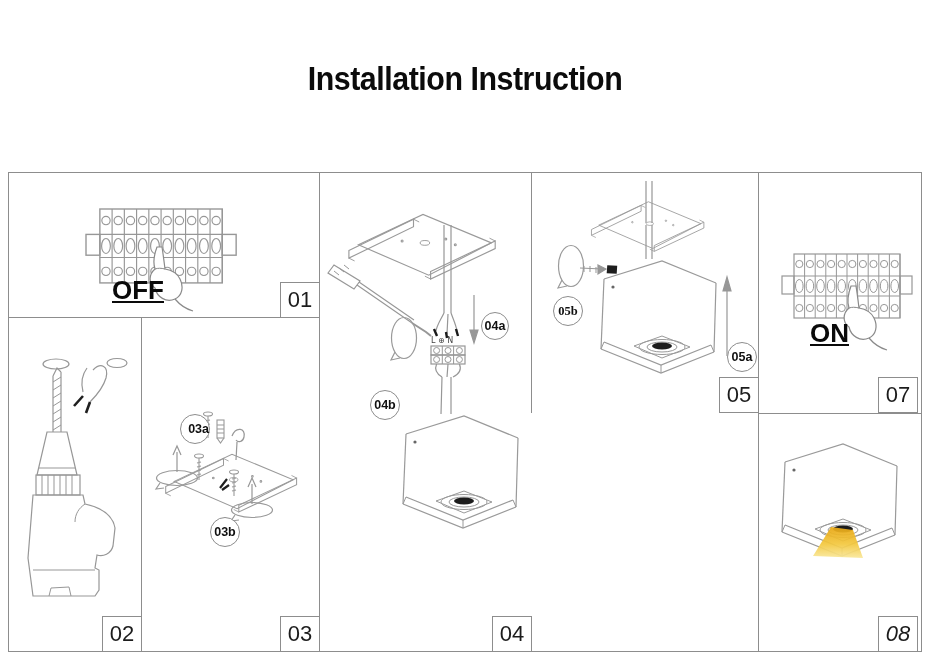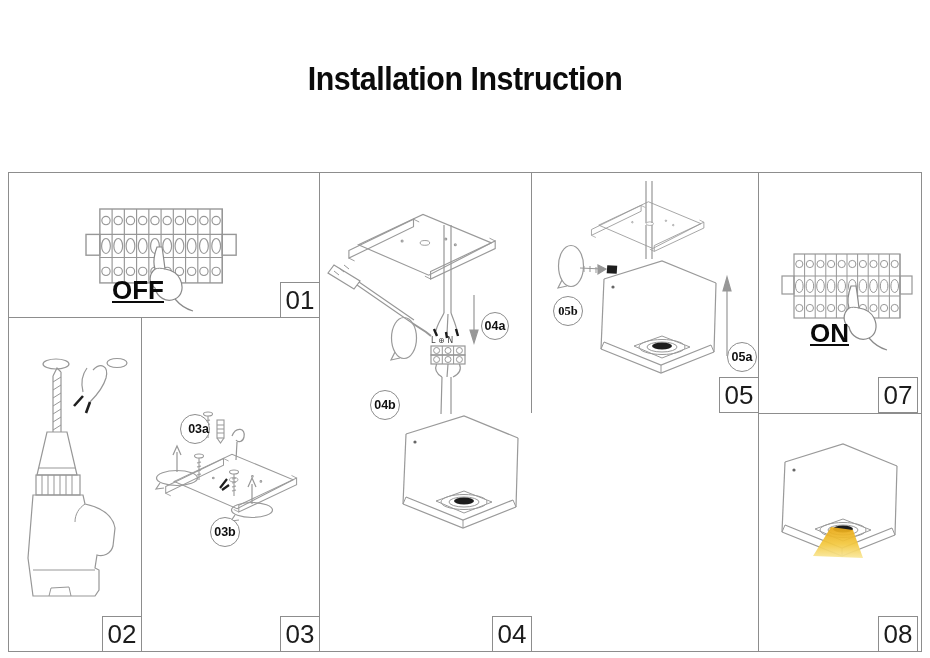--- a/index.html
+++ b/index.html
@@ -9,25 +9,25 @@
          transform:scaleX(.92);margin:0;}
   .grid{position:absolute;left:8px;top:172px;width:912px;height:478px;border:1px solid #8d8d8d;}
   .panel{position:absolute;box-sizing:border-box;background:#fff;}
   .p01{left:0;top:0;width:310px;height:144px;}
   .p02{left:0;top:144px;width:132px;height:334px;border-top:1px solid #8d8d8d;}
   .p03{left:132px;top:144px;width:178px;height:334px;border-top:1px solid #8d8d8d;border-left:1px solid #8d8d8d;}
   .p04{left:310px;top:0;width:212px;height:478px;border-left:1px solid #8d8d8d;}
   .p05{left:522px;top:0;width:227px;height:240px;border-left:1px solid #8d8d8d;}
   .p06{left:522px;top:240px;width:227px;height:238px;border-left:1px solid #8d8d8d;border-top:1px solid #8d8d8d;}
   .p07{left:749px;top:0;width:163px;height:240px;border-left:1px solid #8d8d8d;}
-  .p08{left:749px;top:240px;width:163px;height:238px;border-left:1px solid #8d8d8d;border-top:1px solid #8d8d8d;}
+  .p08{left:749px;top:240px;width:163px;height:238px;border-left:1px solid #8d8d8d;border-top:1px solid #8d8d8d;font-style:italic;}
   .art{position:absolute;left:0;top:0;}
   .numbox{position:absolute;right:-1px;bottom:-1px;width:38px;height:34px;
           border:1px solid #8d8d8d;background:#fff;display:flex;align-items:center;justify-content:center;
-          font-size:26px;color:#1c1c1c;z-index:3;}
+          font-size:22px;color:#1c1c1c;z-index:3;}
   .numbox.inset{right:3px;}
   .badge{position:absolute;border-radius:50%;border:1.4px solid #8d8d8d;background:#fff;
          display:flex;align-items:center;justify-content:center;box-sizing:border-box;
          width:30px;height:30px;font-weight:700;font-size:12.5px;color:#101010;z-index:2;}
   .switch-label{position:absolute;font-weight:700;font-size:26px;color:#0a0a0a;z-index:2;line-height:1;text-decoration:underline;}
 </style>
 </head>
 <body>
 
 <svg width="0" height="0" style="position:absolute" aria-hidden="true">

